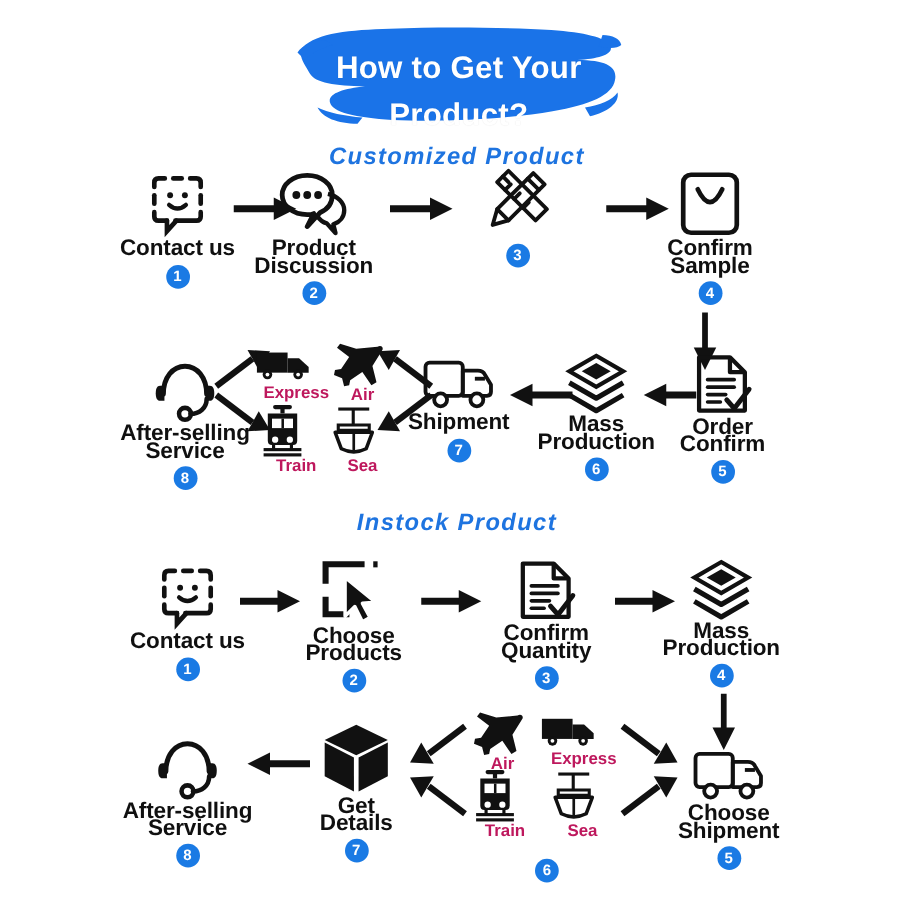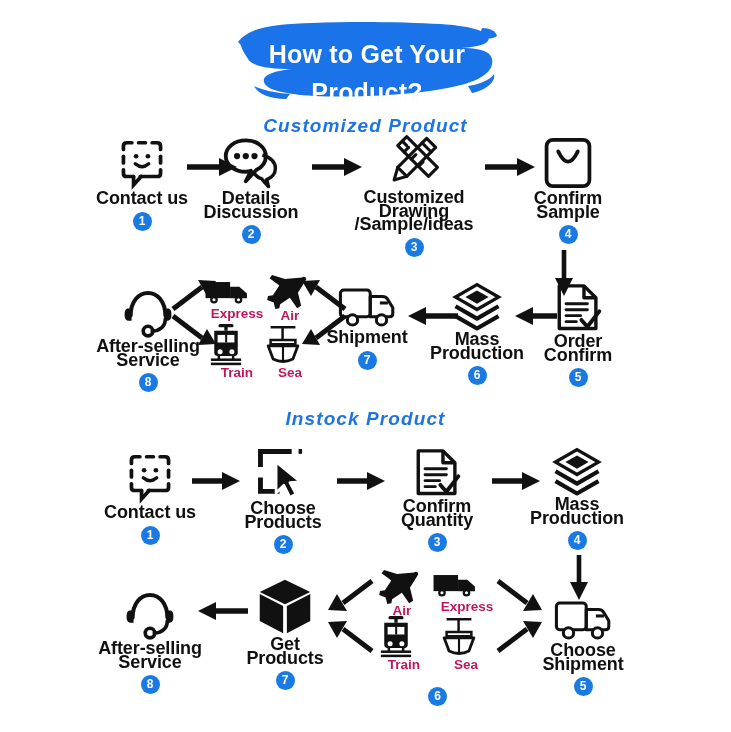--- a/index.html
+++ b/index.html
@@ -107,21 +107,21 @@
   <div class="node" style="left:196px;top:136px;width:110px;">
     <svg class="ico" width="56" height="54" viewBox="0 0 64 62">
       <path d="M26 5 C13 5 3 13 3 23 C3 33 13 41 26 41 C28 41 30 41 32 40 L26 52 L38 39
                C45 36 49 30 49 23 C49 13 39 5 26 5 Z" fill="none" stroke="#111" stroke-width="4.4" stroke-linejoin="round"></path>
       <circle cx="16" cy="23" r="3.6" fill="#111"></circle>
       <circle cx="26" cy="23" r="3.6" fill="#111"></circle>
       <circle cx="36" cy="23" r="3.6" fill="#111"></circle>
       <path d="M45 22 C54 24 60 30 60 37 C60 43 56 48 50 50 L52 58 L44 49
                C40 48 37 45 35 42" fill="none" stroke="#111" stroke-width="4" stroke-linejoin="round"></path>
     </svg>
-    <div class="caption">Details Discussion</div>
+    <div class="caption">Product Discussion</div>
     <span class="badge">2</span>
   </div>
 
   <svg class="arrow" style="left:310px;top:156px;" width="56" height="22" viewBox="0 0 56 22">
     <path d="M2 11 L36 11" stroke="#111" stroke-width="5.5"></path>
     <path d="M34 2 L52 11 L34 20 Z" fill="#111"></path>
   </svg>
 
   <div class="node" style="left:344px;top:133px;width:140px;">
     <svg class="ico" width="58" height="56" viewBox="0 0 64 62">
@@ -131,22 +131,20 @@
         <path d="M26 16 L21 21"></path>
         <path d="M34 24 L29 29"></path>
         <path d="M42 32 L37 37"></path>
         <path d="M19 9 L24 14"></path>
 
         <path d="M46 6 L56 16 L24 48 L10 52 L14 38 Z"></path>
         <path d="M14 38 L24 48"></path>
         <path d="M41 11 L51 21"></path>
       </g>
     </svg>
-    <div class="caption">Customized Drawing
-/Sample/ideas</div>
     <span class="badge">3</span>
   </div>
 
   <svg class="arrow" style="left:483px;top:156px;" width="56" height="22" viewBox="0 0 56 22">
     <path d="M2 11 L36 11" stroke="#111" stroke-width="5.5"></path>
     <path d="M34 2 L52 11 L34 20 Z" fill="#111"></path>
   </svg>
 
   <div class="node" style="left:512px;top:136px;width:112px;">
     <svg class="ico" width="50" height="54" viewBox="0 0 56 60">
@@ -387,21 +385,21 @@
     <path d="M52 11 L18 11" stroke="#111" stroke-width="5.5"></path>
     <path d="M20 2 L2 11 L20 20 Z" fill="#111"></path>
   </svg>
 
   <div class="node" style="left:242px;top:578px;width:86px;">
     <svg class="ico" width="58" height="58" viewBox="0 0 62 62">
       <path d="M31 2 L58 15 L31 28 L4 15 Z" fill="#111"></path>
       <path d="M4 17 L29 30 L29 59 L4 46 Z" fill="#111"></path>
       <path d="M33 30 L58 17 L58 46 L33 59 Z" fill="#111"></path>
     </svg>
-    <div class="caption">Get Products</div>
+    <div class="caption">Get Details</div>
     <span class="badge">7</span>
   </div>
 
   <svg class="arrow" style="left:325px;top:578px;" width="50" height="36" viewBox="0 0 50 36">
     <path d="M47 3 L18 25" stroke="#111" stroke-width="5"></path>
     <path d="M22 33 L3 32 L12 16 Z" fill="#111"></path>
   </svg>
   <svg class="arrow" style="left:325px;top:618px;" width="50" height="36" viewBox="0 0 50 36">
     <path d="M47 33 L18 11" stroke="#111" stroke-width="5"></path>
     <path d="M22 3 L3 4 L12 20 Z" fill="#111"></path>

